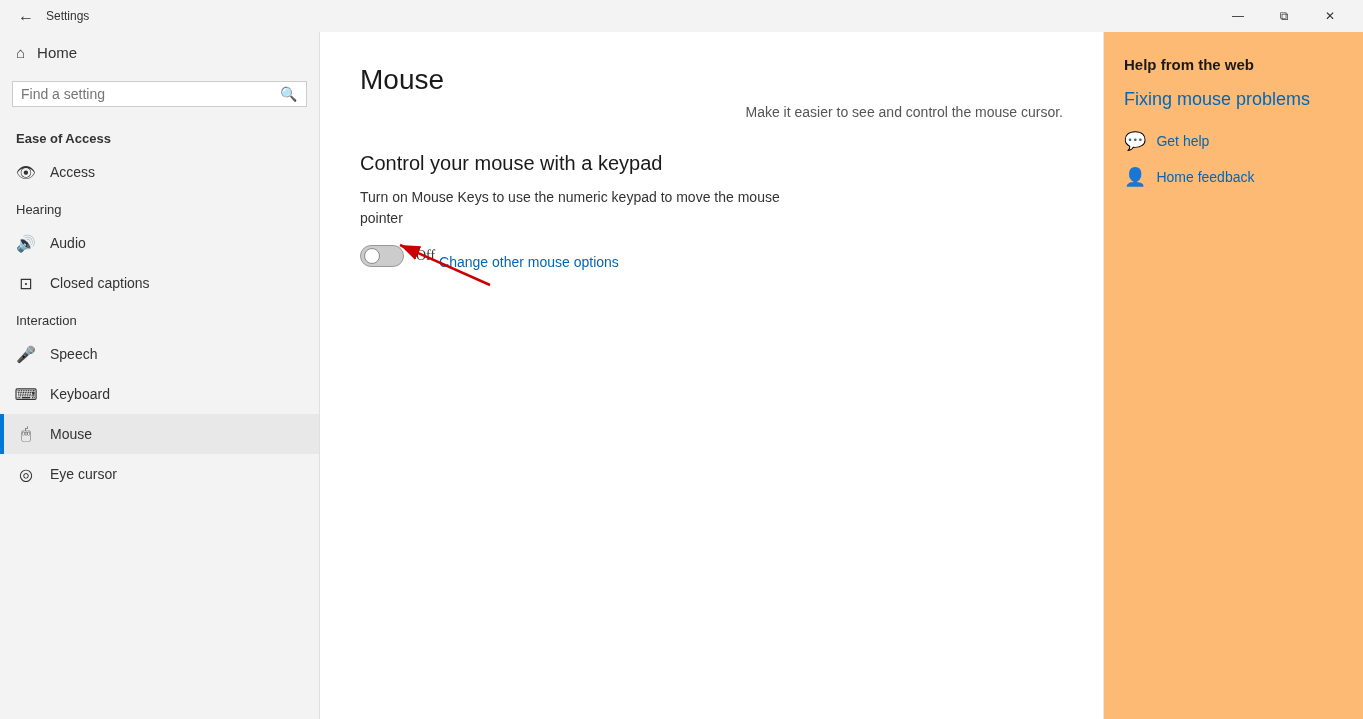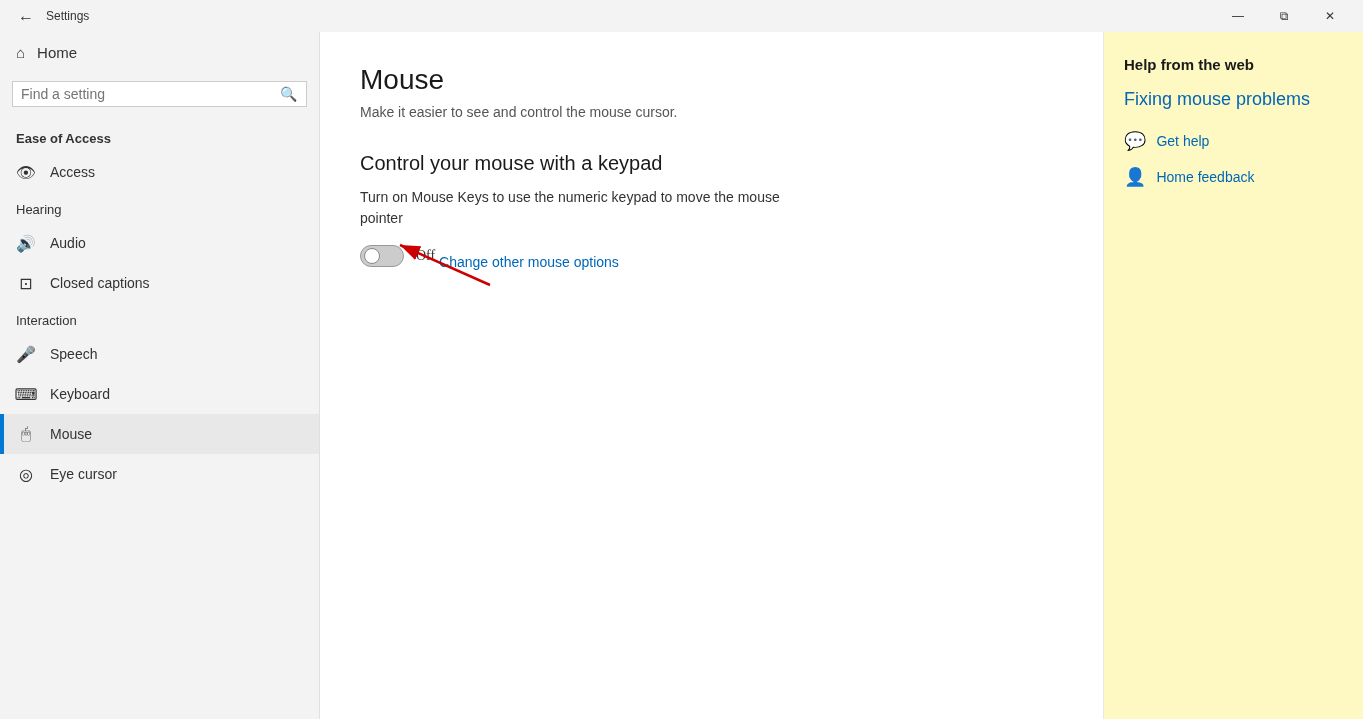--- a/index.html
+++ b/index.html
@@ -144,20 +144,21 @@
     .page-title {
       font-size: 28px;
       font-weight: 300;
       color: #1a1a1a;
       margin-bottom: 8px;
     }
     .page-subtitle {
       font-size: 14px;
       color: #555;
       margin-bottom: 32px;
+      text-align: right;
     }
     .section-heading {
       font-size: 20px;
       font-weight: 400;
       color: #1a1a1a;
       margin-bottom: 12px;
     }
     .section-description {
       font-size: 14px;
       color: #333;
@@ -211,21 +212,21 @@
       position: absolute;
       top: -10px;
       left: 30px;
       pointer-events: none;
     }
 
     
     .right-panel {
       width: 260px;
       min-width: 260px;
-      background: #fef9c3;
+      background: #fdba74;
       padding: 24px 20px;
       border-left: 1px solid #e8e8e8;
     }
     .help-heading {
       font-size: 15px;
       font-weight: 600;
       color: #1a1a1a;
       margin-bottom: 16px;
     }
     .help-link {

